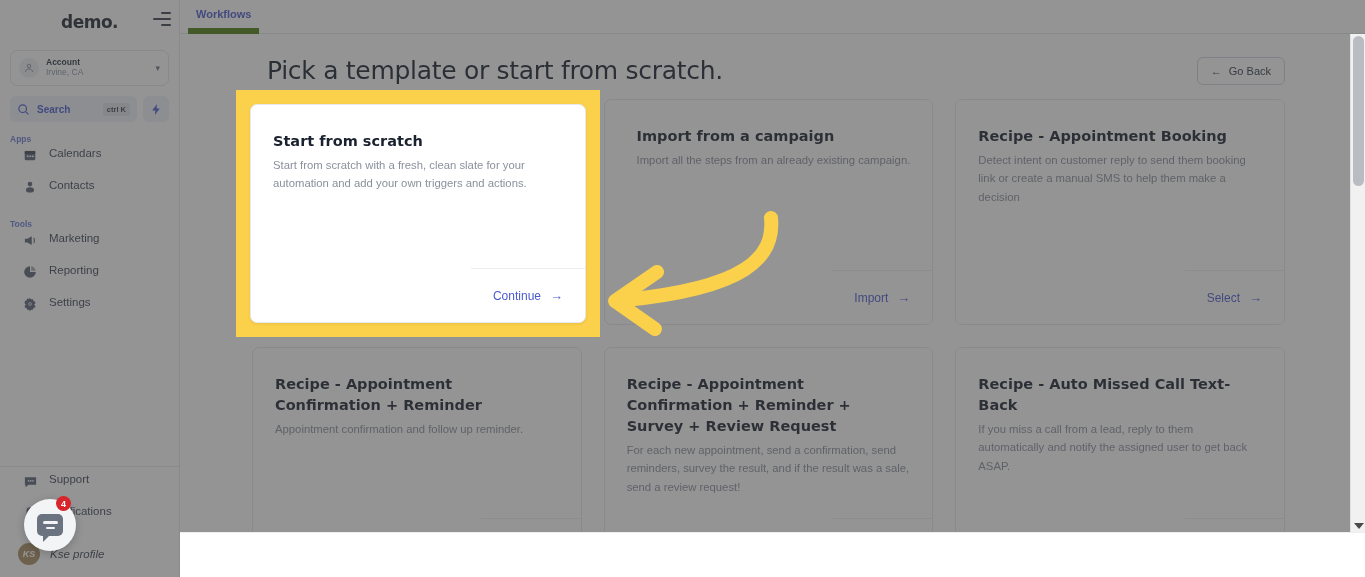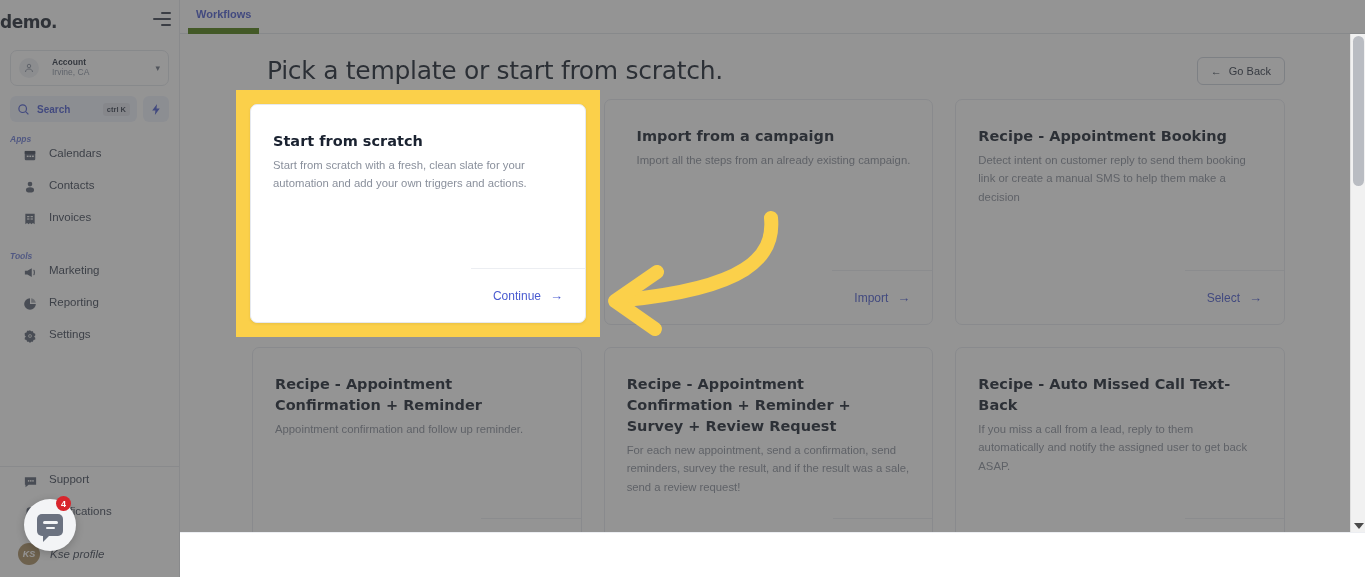--- a/index.html
+++ b/index.html
@@ -30,42 +30,42 @@
     position: relative;
     width: 180px; height: 577px;
     background: #ffffff;
     border-right: 1px solid #e7e9ee;
     flex: 0 0 180px;
     display: flex; flex-direction: column;
     z-index: 10;
   }
   .brand-row {
     height: 44px; position: relative;
-    display: flex; align-items: center; justify-content: flex-start;
+    display: flex; align-items: center; justify-content: center;
   }
   .brand-logo {
     font-size: 17px; font-weight: 700; letter-spacing: -0.5px;
     color: #1f2733; font-family: "DejaVu Sans", sans-serif;
   }
   .hamburger {
     position: absolute; right: 8px; top: 12px;
     width: 18px; height: 14px;
     display: flex; flex-direction: column; justify-content: space-between;
     align-items: flex-end;
   }
   .hamburger i { display:block; height: 2px; background: #3a4250; border-radius: 1px; }
   .hamburger i:nth-child(1) { width: 10px; }
   .hamburger i:nth-child(2) { width: 18px; }
   .hamburger i:nth-child(3) { width: 10px; }
 
   .account-card {
     margin: 6px 10px 0 10px;
     height: 36px;
     border: 1px solid #e3e6ec; border-radius: 7px;
-    display: flex; align-items: center; gap: 13px;
+    display: flex; align-items: center; gap: 7px;
     padding: 0 8px;
   }
   .account-avatar {
     width: 20px; height: 20px; border-radius: 50%;
     background: #eef0f4;
     display: flex; align-items: center; justify-content: center;
     flex: 0 0 20px;
   }
   .account-text { flex: 1; min-width: 0; line-height: 1.15; }
   .account-name { font-size: 8.5px; font-weight: 700; color: #2b3342; }
@@ -87,21 +87,20 @@
     font-family: "Liberation Sans", sans-serif;
   }
   .bolt-box {
     width: 26px; height: 26px; border-radius: 6px; background: #eef1fb;
     display: flex; align-items: center; justify-content: center;
   }
 
   .nav-section-label {
     font-size: 8.5px; color: #6a7bd8; font-weight: 600;
     padding: 8px 0 3px 10px;
-    font-style: italic;
   }
   .nav-item {
     display: flex; align-items: flex-start; gap: 11px;
     height: 32px; padding-left: 22px;
     font-size: 11.5px; color: #3f4757;
   }
   .nav-icon {
     width: 16px; height: 16px; flex: 0 0 16px;
     display: flex; align-items: center; justify-content: center;
     color: #5a6273;
@@ -320,32 +319,20 @@
       <span>Calendars</span>
     </div>
     <div class="nav-item">
       <span class="nav-icon">
         <svg width="14" height="14" viewBox="0 0 24 24" fill="#5a6273">
           <circle cx="12" cy="7" r="4"></circle>
             <ellipse cx="12" cy="17" rx="7" ry="4.5"></ellipse>
         </svg>
       </span>
       <span>Contacts</span>
-    </div>
-    <div class="nav-item">
-      <span class="nav-icon">
-        <svg width="14" height="14" viewBox="0 0 24 24" fill="#5a6273">
-          <path d="M4 3h16v18l-3-2-2.5 2-2.5-2-2.5 2L7 19l-3 2z"></path>
-          <rect x="7" y="7" width="4" height="2" fill="#fff"></rect>
-            <rect x="13" y="7" width="4" height="2" fill="#fff"></rect>
-          <rect x="7" y="11" width="4" height="2" fill="#fff"></rect>
-            <rect x="13" y="11" width="4" height="2" fill="#fff"></rect>
-        </svg>
-      </span>
-      <span>Invoices</span>
     </div>
 
     <div class="nav-section-label">Tools</div>
     <div class="nav-item">
       <span class="nav-icon">
         <svg width="15" height="15" viewBox="0 0 24 24" fill="#5a6273">
           <path d="M3 9v6h4l7 4V5L7 9z"></path>
             <path d="M17 8c1.6 1 1.6 7 0 8" stroke="#5a6273" stroke-width="1.8" fill="none"></path>
         </svg>
       </span>

